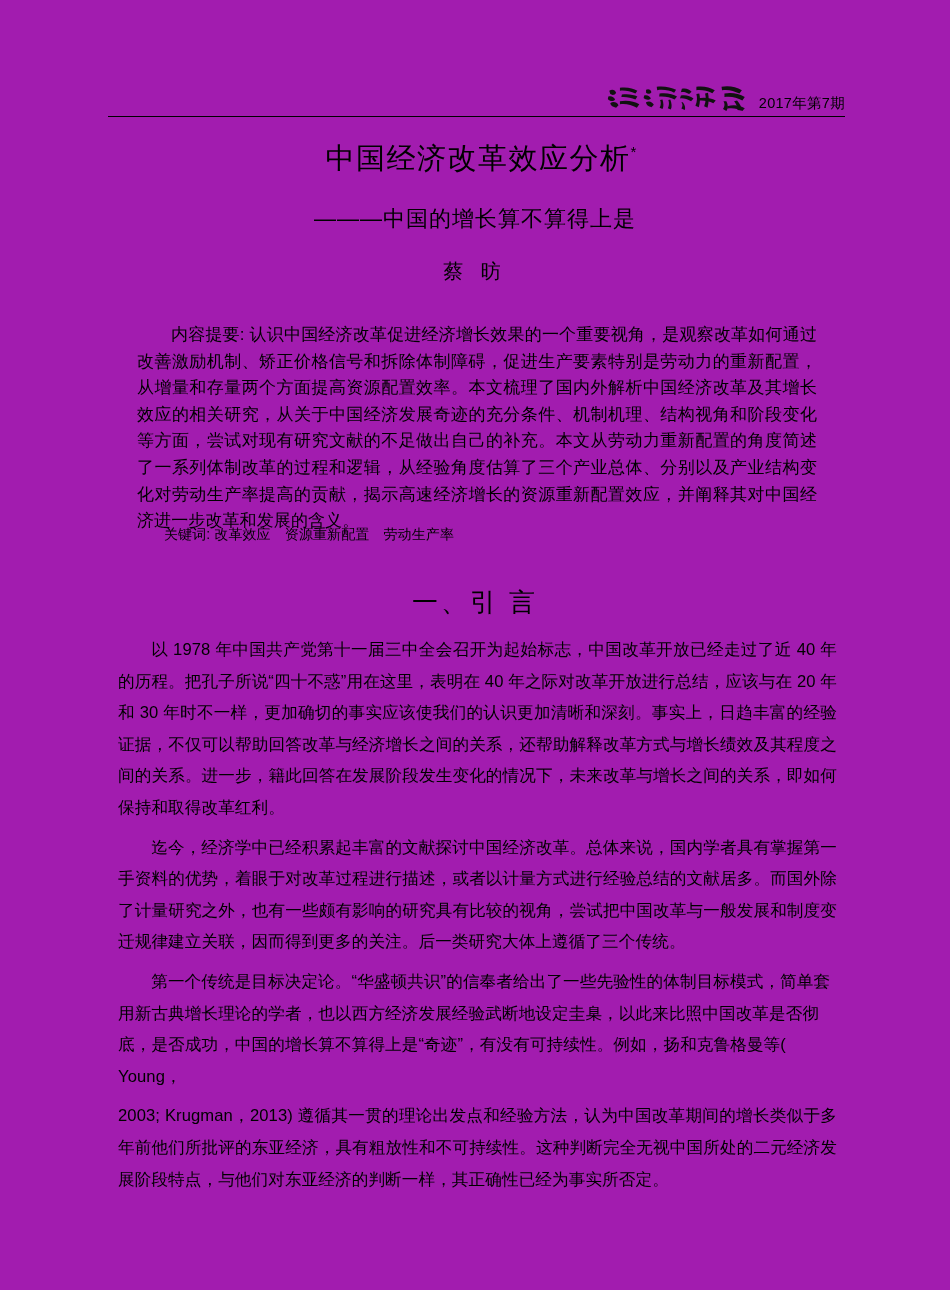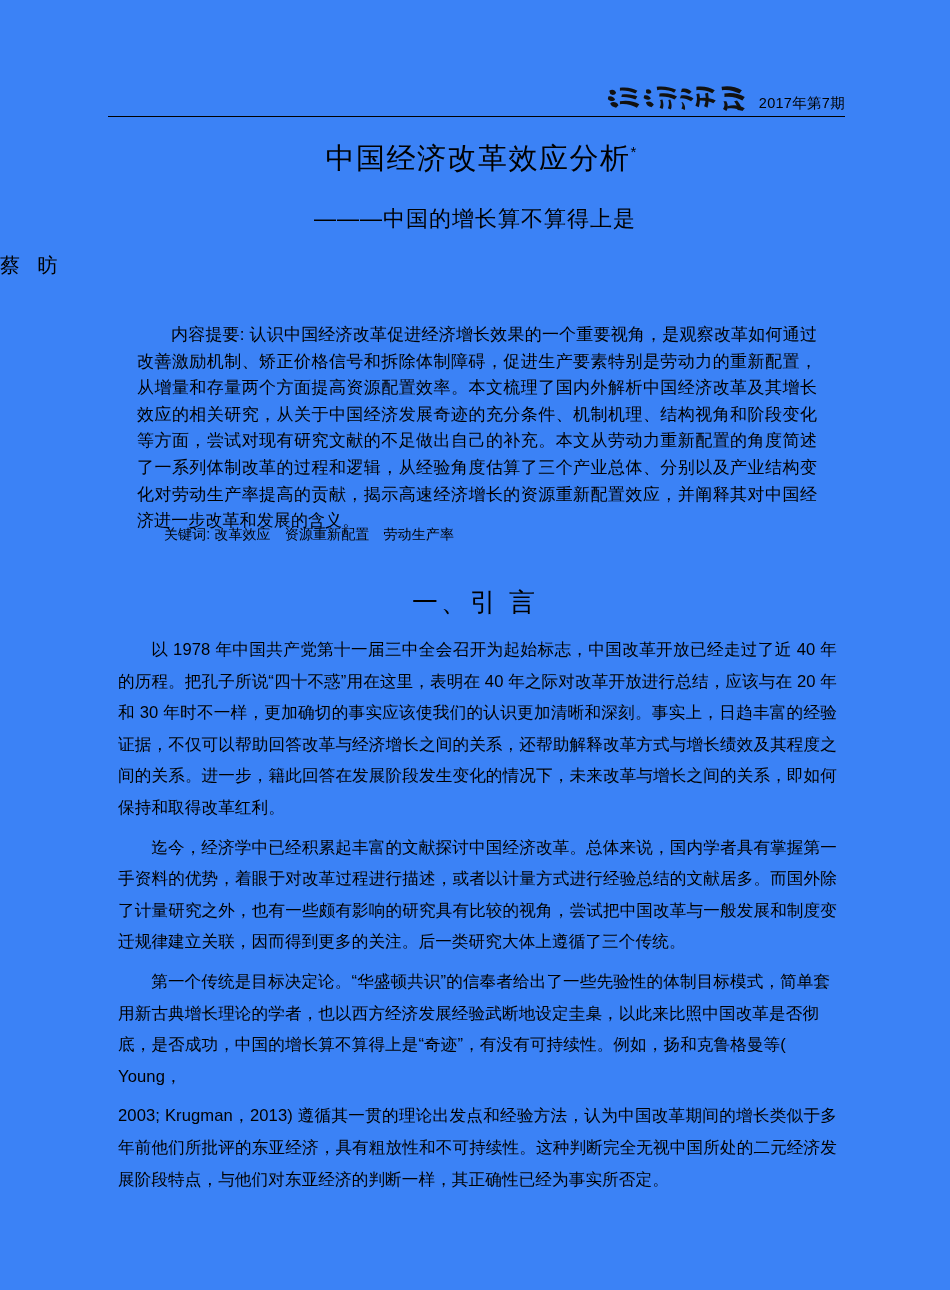--- a/index.html
+++ b/index.html
@@ -10,21 +10,21 @@
   body {
     font-family: "Liberation Sans", "DejaVu Sans", sans-serif;
     color: #000000;
     -webkit-font-smoothing: antialiased;
   }
   .page {
     position: relative;
     width: 950px;
     height: 1290px;
     margin: 0 auto;
-    background: #3b82f6;
+    background: #a21caf;
     overflow: hidden;
     box-sizing: border-box;
   }
 
   
   .header {
     position: absolute;
     left: 108px;
     top: 78px;
     width: 737px;
@@ -82,23 +82,23 @@
     top: 205px;
     width: 950px;
     text-align: center;
     font-size: 22px;
     letter-spacing: 1px;
     line-height: 1.3;
   }
   .author {
     position: absolute;
     left: 0;
-    top: 252px;
-    width: 950px;
-    text-align: left;
+    top: 258px;
+    width: 950px;
+    text-align: center;
     font-size: 20px;
     letter-spacing: 6px;
   }
 
   
   .abstract {
     position: absolute;
     left: 137px;
     top: 322px;
     width: 680px;

